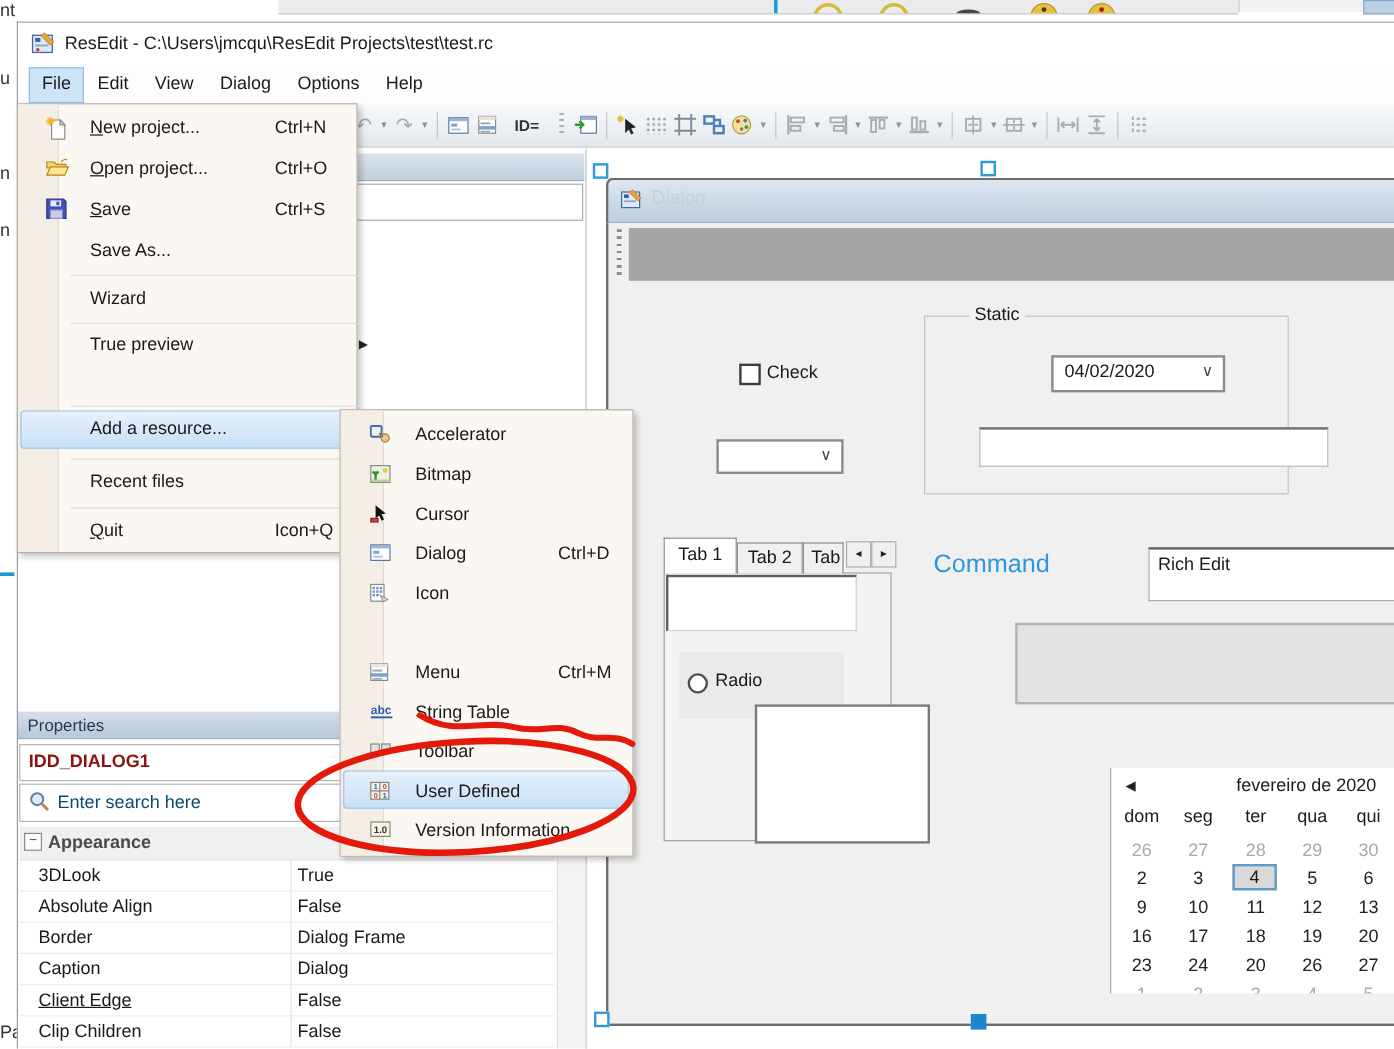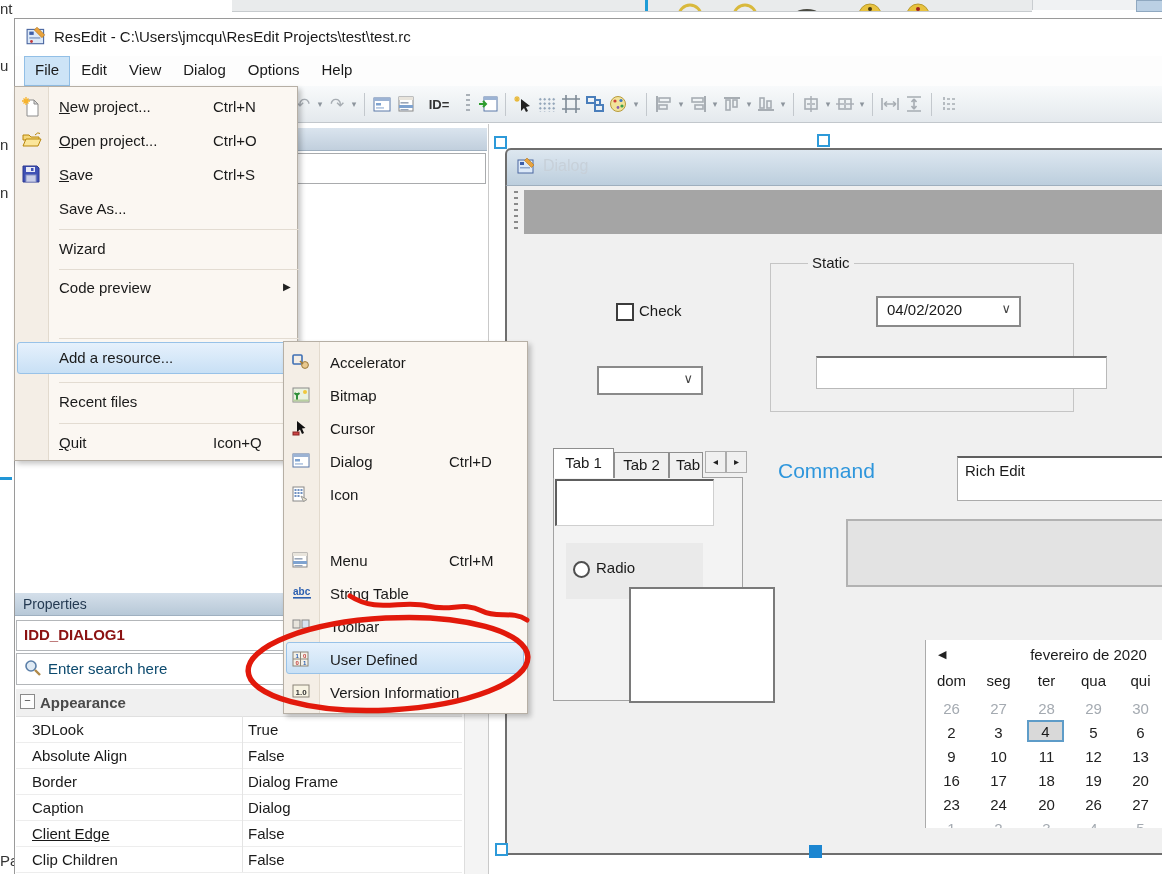--- a/index.html
+++ b/index.html
@@ -99,21 +99,21 @@
   .handle{width:9px;height:9px;border:2px solid #2d9ad9;background:#fff;z-index:4;}
   .handle.fill{width:13px;height:13px;border:none;background:#1c86d1;}
 
   
   .popup{background:#fbf7f2;border:1px solid #b6afa5;box-shadow:3px 3px 5px rgba(0,0,0,.22);}
   .fmenu{left:14px;top:86px;width:282px;height:373px;z-index:10;}
   .smenu{left:283px;top:341px;width:243px;height:371px;z-index:20;}
   .gutter{position:absolute;left:0;top:0;height:100%;background:#f4eee6;border-right:1px solid #e2dace;}
   .fmenu .gutter{width:33px;}
   .smenu .gutter{width:35px;}
-  .menu-item{position:absolute;left:0;width:100%;height:32px;text-align:right;}
+  .menu-item{position:absolute;left:16px;width:100%;height:32px;text-align:right;}
   .mi-label{position:absolute;left:44px;top:7px;white-space:nowrap;}
   .smenu .mi-label{left:46px;}
   .mi-short{position:absolute;left:198px;top:7px;}
   .smenu .mi-short{left:165px;}
   .mi-arrow{position:absolute;left:268px;top:9px;font-size:10px;color:#222;}
   .mi-icon{position:absolute;left:7px;top:6px;}
   .smenu .mi-icon{left:8px;top:7px;}
   .msep{position:absolute;left:44px;width:240px;height:1px;background:#e3dcd2;}
   .hilite{position:absolute;left:2px;width:276px;height:32px;border:1px solid #98c2e8;border-radius:3px;
           background:linear-gradient(#e6f1fc,#c8e0f5);box-sizing:border-box;}
@@ -476,21 +476,21 @@
     </div>
     <div class="menu-item" style="top:106px;">
       <span class="mi-label">Save As...</span>
     </div>
     <div class="msep" style="top:142px;"></div>
     <div class="menu-item" style="top:146px;">
       <span class="mi-label">Wizard</span>
     </div>
     <div class="msep" style="top:182px;"></div>
     <div class="menu-item" style="top:185px;">
-      <span class="mi-label">Code preview</span>
+      <span class="mi-label">True preview</span>
       <span class="mi-arrow">▶</span>
     </div>
     <div class="msep" style="top:251px;"></div>
     <div class="hilite" style="top:255px;"></div>
     <div class="menu-item" style="top:255px;">
       <span class="mi-label">Add a resource...</span>
       <span class="mi-arrow">▶</span>
     </div>
     <div class="msep" style="top:295px;"></div>
     <div class="menu-item" style="top:299px;">

